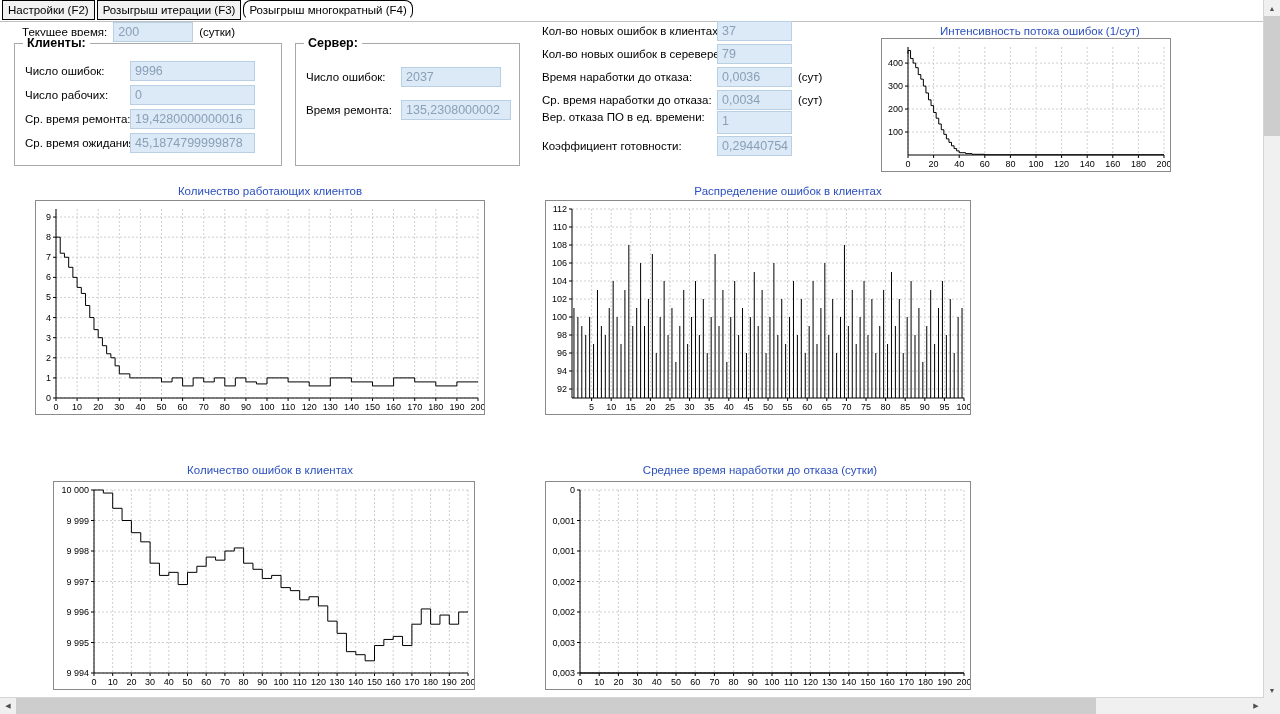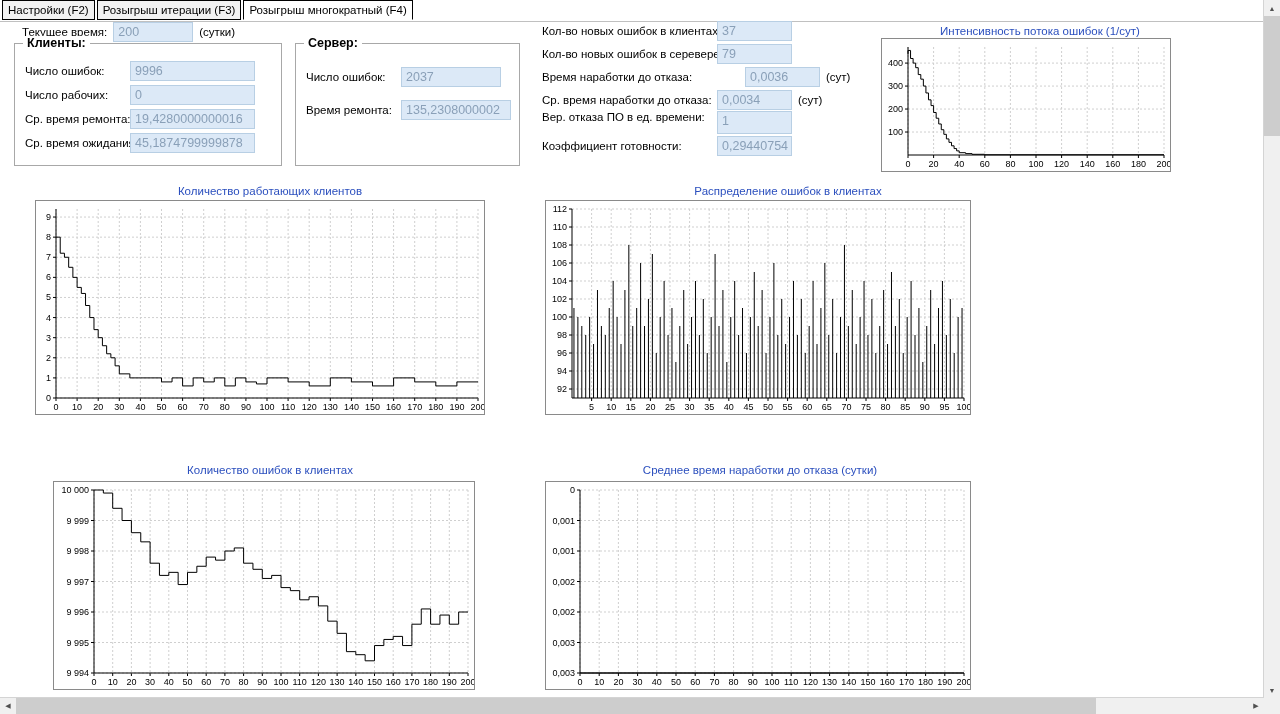--- a/index.html
+++ b/index.html
@@ -38,20 +38,21 @@
     border: 1px solid #000000;
     background: #f2f2f2;
     font-size: 11.5px;
     color: #000;
     white-space: nowrap;
     cursor: default;
   }
   .tab.active {
     background: #ffffff;
     border-bottom-color: #ffffff;
+    border-radius: 8px;
   }
 
   
   .label {
     font-size: 11.5px;
     color: #000;
     white-space: nowrap;
   }
   .field {
     background: #dce9f7;
@@ -198,21 +199,21 @@
     <span class="label" style="width:175px;">Кол-во новых ошибок в клиентах:</span>
     <span class="field" style="width:75px;">37</span>
     <span class="unit" style="margin-left:6px;"></span>
   </div>
   <div style="display:flex; align-items:center; height:23px;">
     <span class="label" style="width:175px;">Кол-во новых ошибок в серевере:</span>
     <span class="field" style="width:75px;">79</span>
     <span class="unit" style="margin-left:6px;"></span>
   </div>
   <div style="display:flex; align-items:center; height:23px;">
-    <span class="label" style="width:203px;">Время наработки до отказа:</span>
+    <span class="label" style="width:175px;">Время наработки до отказа:</span>
     <span class="field" style="width:75px;">0,0036</span>
     <span class="unit" style="margin-left:6px;">(сут)</span>
   </div>
   <div style="display:flex; align-items:center; height:23px;">
     <span class="label" style="width:175px;">Ср. время наработки до отказа:</span>
     <span class="field" style="width:75px;">0,0034</span>
     <span class="unit" style="margin-left:6px;">(сут)</span>
   </div>
   <div style="display:flex; height:23px;">
     <span class="label" style="width:175px;">Вер. отказа ПО в ед. времени:</span>

